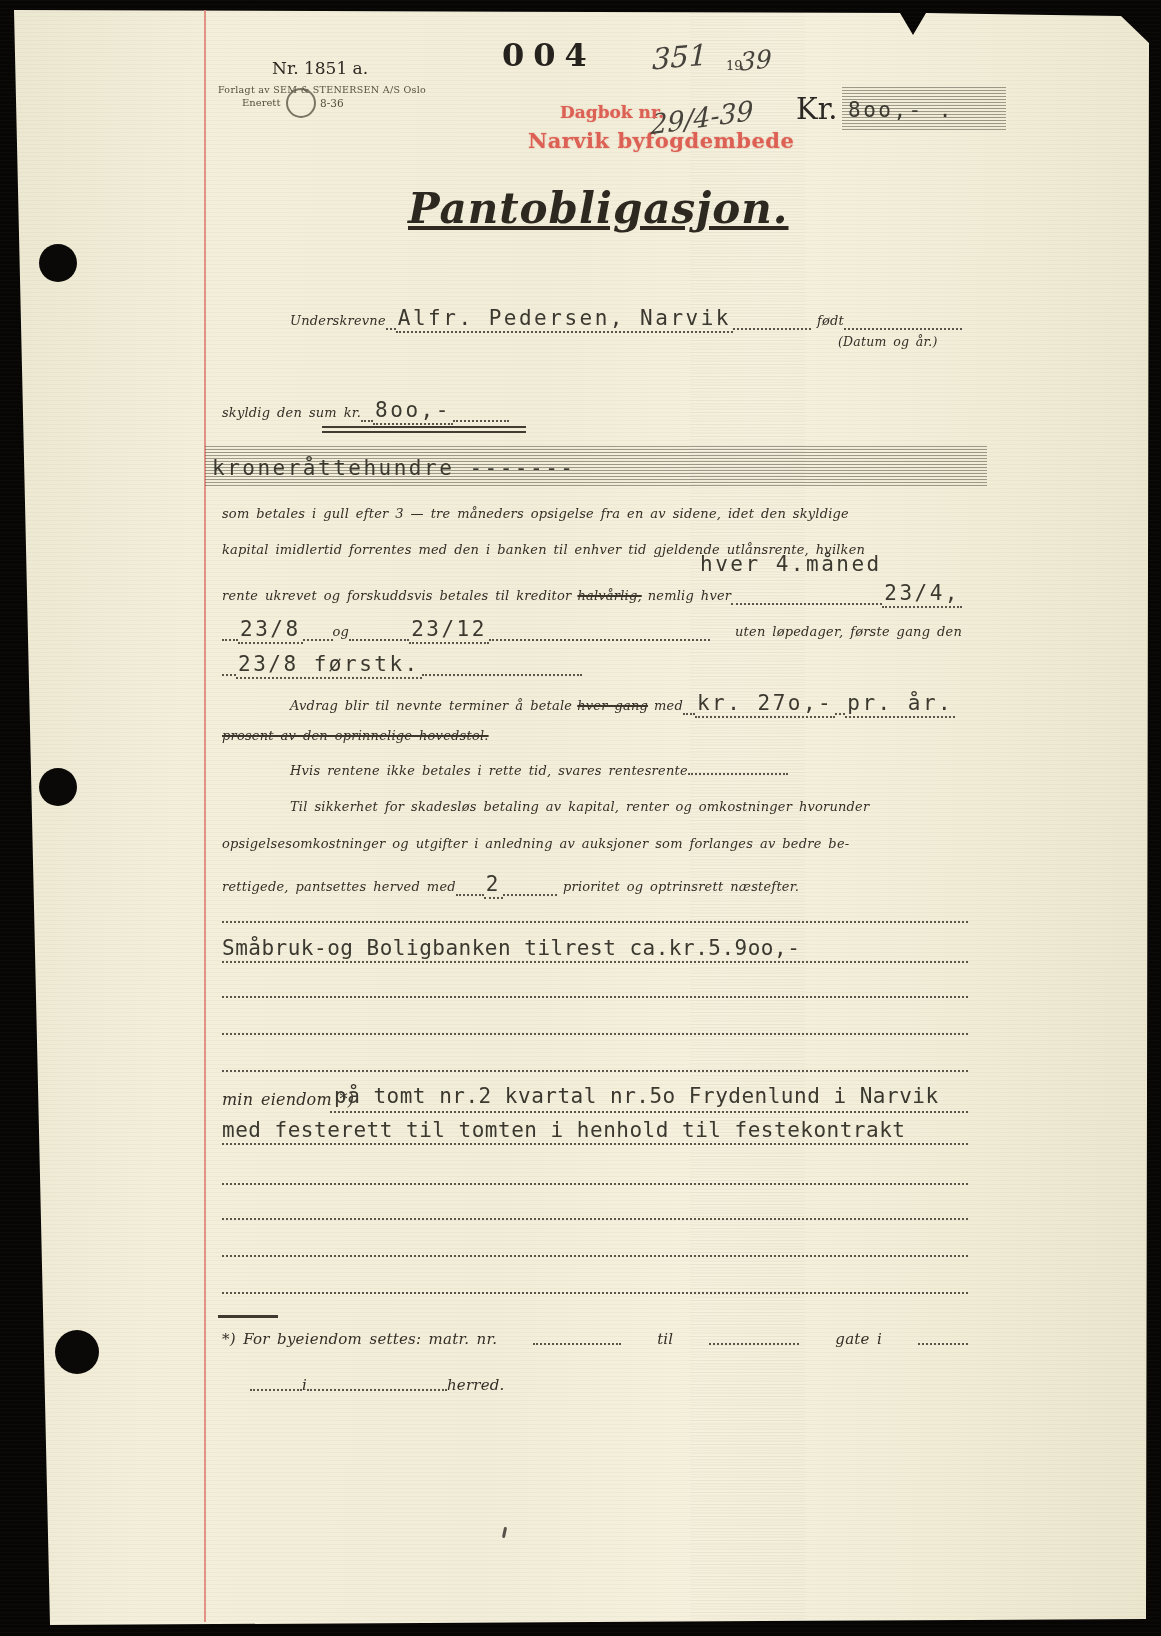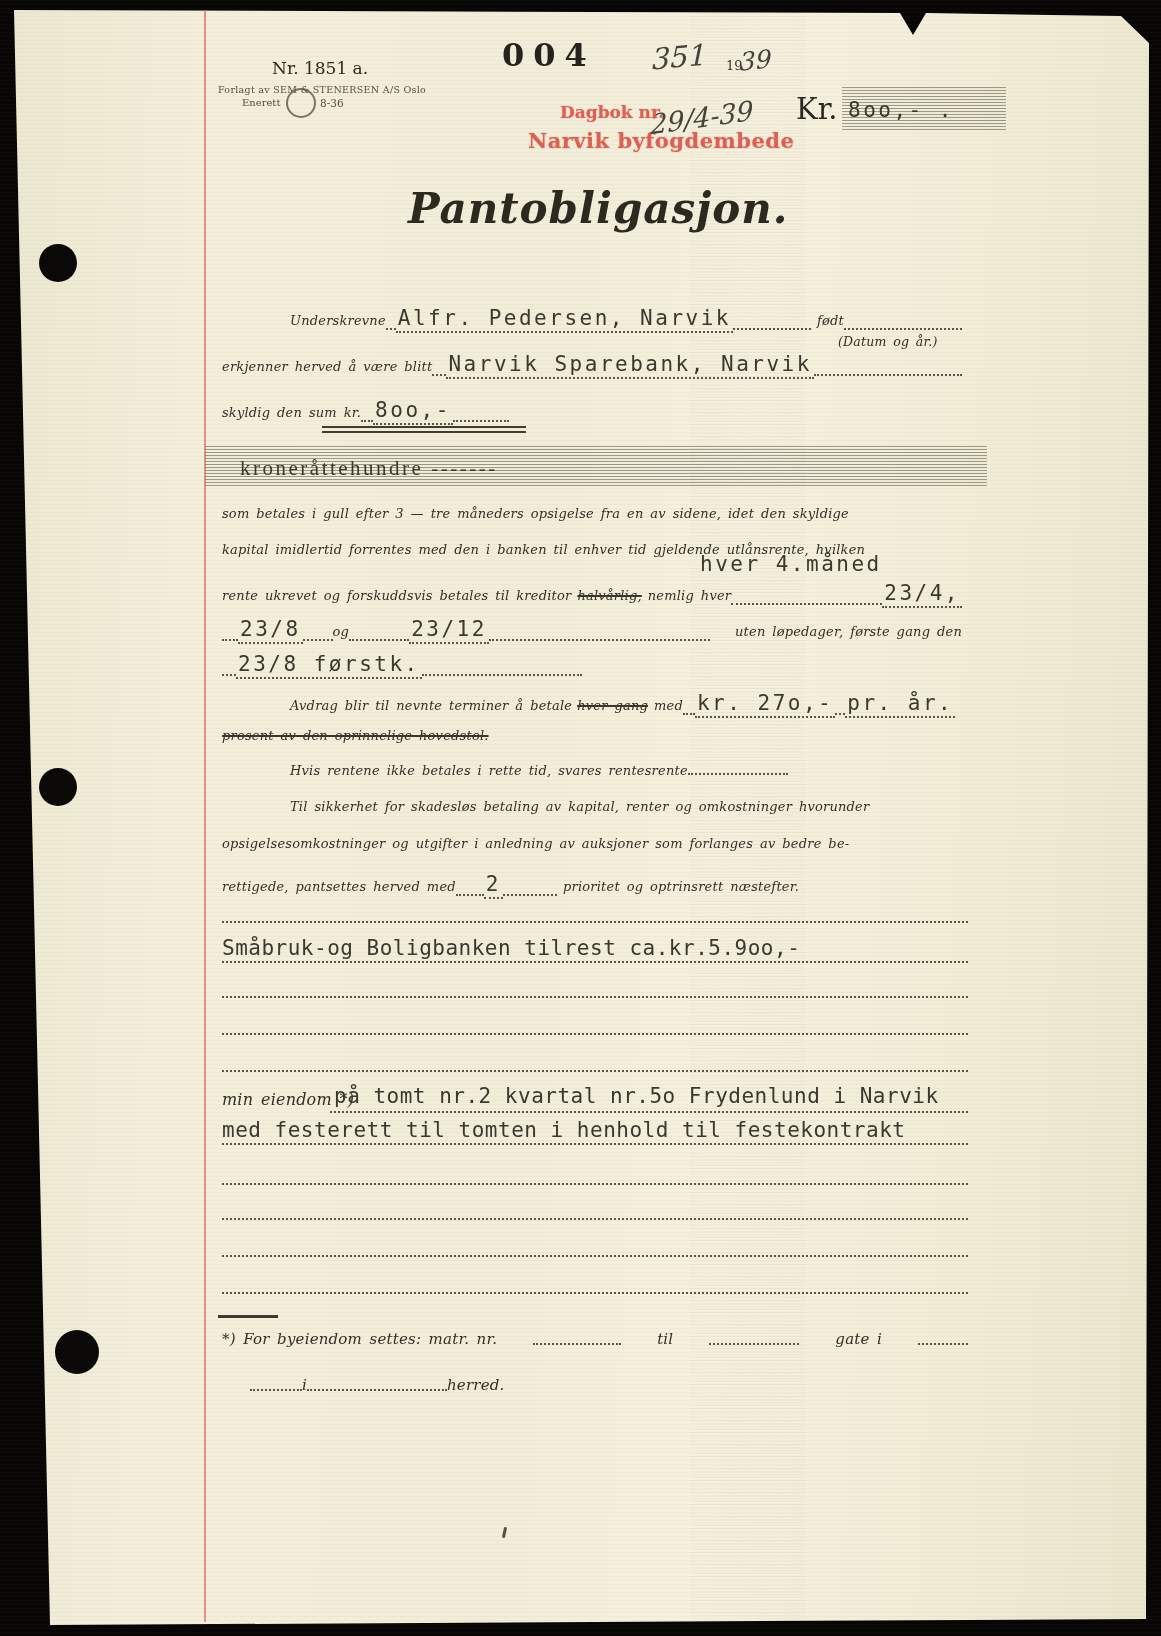--- a/index.html
+++ b/index.html
@@ -60,49 +60,43 @@
   <div class="abs hand" style="left:652px;top:40px;font-size:29px;transform:rotate(-5deg) skewX(-6deg);">351</div>
   <div class="abs sm" style="left:726px;top:58px;font-size:13px;color:#3a352c;">19</div>
   <div class="abs hand" style="left:740px;top:46px;font-size:25px;transform:rotate(-6deg) skewX(-6deg);">39</div>
   <div class="abs red" style="left:528px;top:80px;font-size:21px;letter-spacing:.5px;">Narvik byfogdembede</div>
   <div class="abs hand" style="left:650px;top:102px;font-size:27px;transform:rotate(-8deg) skewX(-8deg);">29/4-39</div>
 
   <div class="abs sm" style="left:796px;top:92px;font-size:29px;color:#2b2722;">Kr.</div>
   <div class="abs hatch" style="left:842px;top:87px;width:164px;height:45px;"></div>
   <div class="abs t" style="left:848px;top:98px;">8oo,- .</div>
 
-  <div class="abs title" style="left:408px;top:184px;">Pantobligasjon.</div>
+  <div class="abs title" style="left:408px;top:184px;text-decoration:underline;">Pantobligasjon.</div>
 
   <div class="ln" style="left:290px;top:306px;width:672px;">
     <span class="p">Underskrevne</span>
     <span class="d" style="width:10px;"></span>
     <span class="t tu">Alfr. Pedersen, Narvik</span>
     <span class="d dgrow"></span>
     <span class="p" style="margin-left:6px;">født</span>
     <span class="d" style="width:118px;"></span>
   </div>
   <div class="abs p" style="left:838px;top:334px;font-size:12.5px;">(Datum og år.)</div>
 
-  <div class="ln" style="left:222px;top:352px;width:740px;">
-    <span class="p">erkjenner herved å være blitt</span>
-    <span class="d" style="width:14px;"></span>
-    <span class="t tu">Narvik Sparebank, Narvik</span>
-    <span class="d dgrow"></span>
-  </div>
 
   <div class="ln" style="left:222px;top:398px;">
     <span class="p">skyldig den sum kr.</span>
     <span class="d" style="width:12px;"></span>
     <span class="t tu">8oo,-</span>
     <span class="d" style="width:56px;"></span>
   </div>
   <div class="dbl" style="left:322px;top:426px;width:204px;"></div>
 
   <div class="abs hatch" style="left:205px;top:446px;width:782px;height:42px;"></div>
-  <div class="abs t" style="left:240px;top:456px;font-family:Liberation Serif, serif;">kroneråttehundre -------</div>
+  <div class="abs t" style="left:212px;top:456px;">kroneråttehundre -------</div>
 
   <div class="abs p" style="left:222px;top:506px;">som betales i gull efter 3 — tre måneders opsigelse fra en av sidene, idet den skyldige</div>
   <div class="abs p" style="left:222px;top:542px;">kapital imidlertid forrentes med den i banken til enhver tid gjeldende utlånsrente, hvilken</div>
   <div class="abs t" style="left:700px;top:552px;">hver 4.måned</div>
   <div class="ln" style="left:222px;top:581px;width:740px;">
     <span class="p">rente ukrevet og forskuddsvis betales til kreditor</span>
     <span class="p strike" style="margin-left:6px;">halvårlig,</span>
     <span class="p" style="margin-left:6px;">nemlig hver</span>
     <span class="d dgrow"></span>
     <span class="t tu">23/4,</span>

